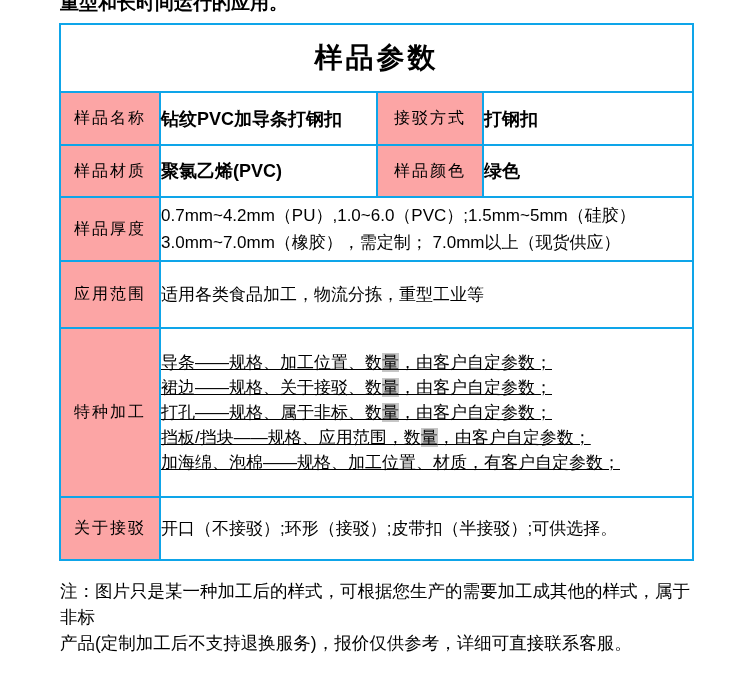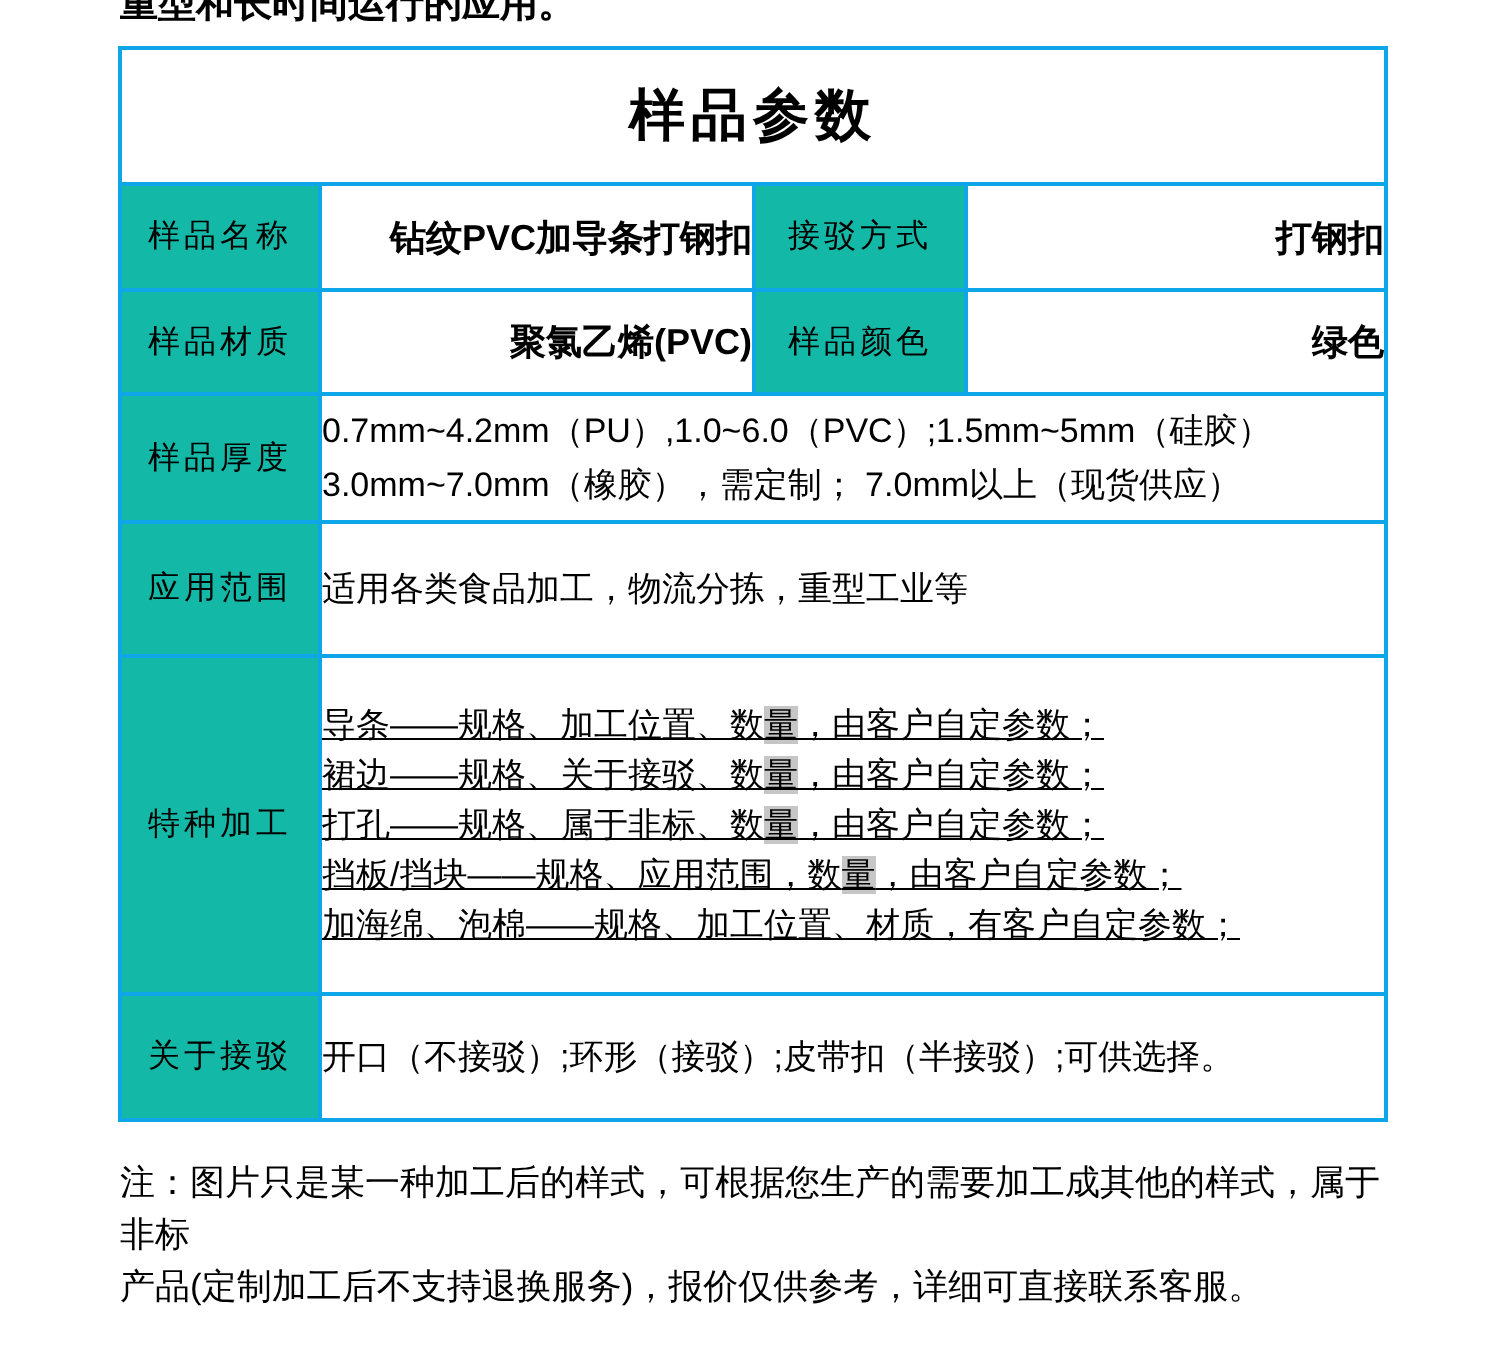--- a/index.html
+++ b/index.html
@@ -33,27 +33,27 @@
     vertical-align: middle;
   }
   td.title-cell {
     height: 66px;
     text-align: center;
     font-size: 28px;
     font-weight: bold;
     letter-spacing: 3px;
   }
   td.label {
-    background: #14b8a6;
+    background: #fca5a5;
     text-align: center;
     font-size: 16px;
     letter-spacing: 2px;
   }
   td.value-center {
-    text-align: right;
+    text-align: left;
     font-size: 18px;
     font-weight: bold;
   }
   td.value-left {
     font-size: 17px;
     padding-left: 26px;
     padding-right: 8px;
     line-height: 27px;
   }
   td.value-left.special {

